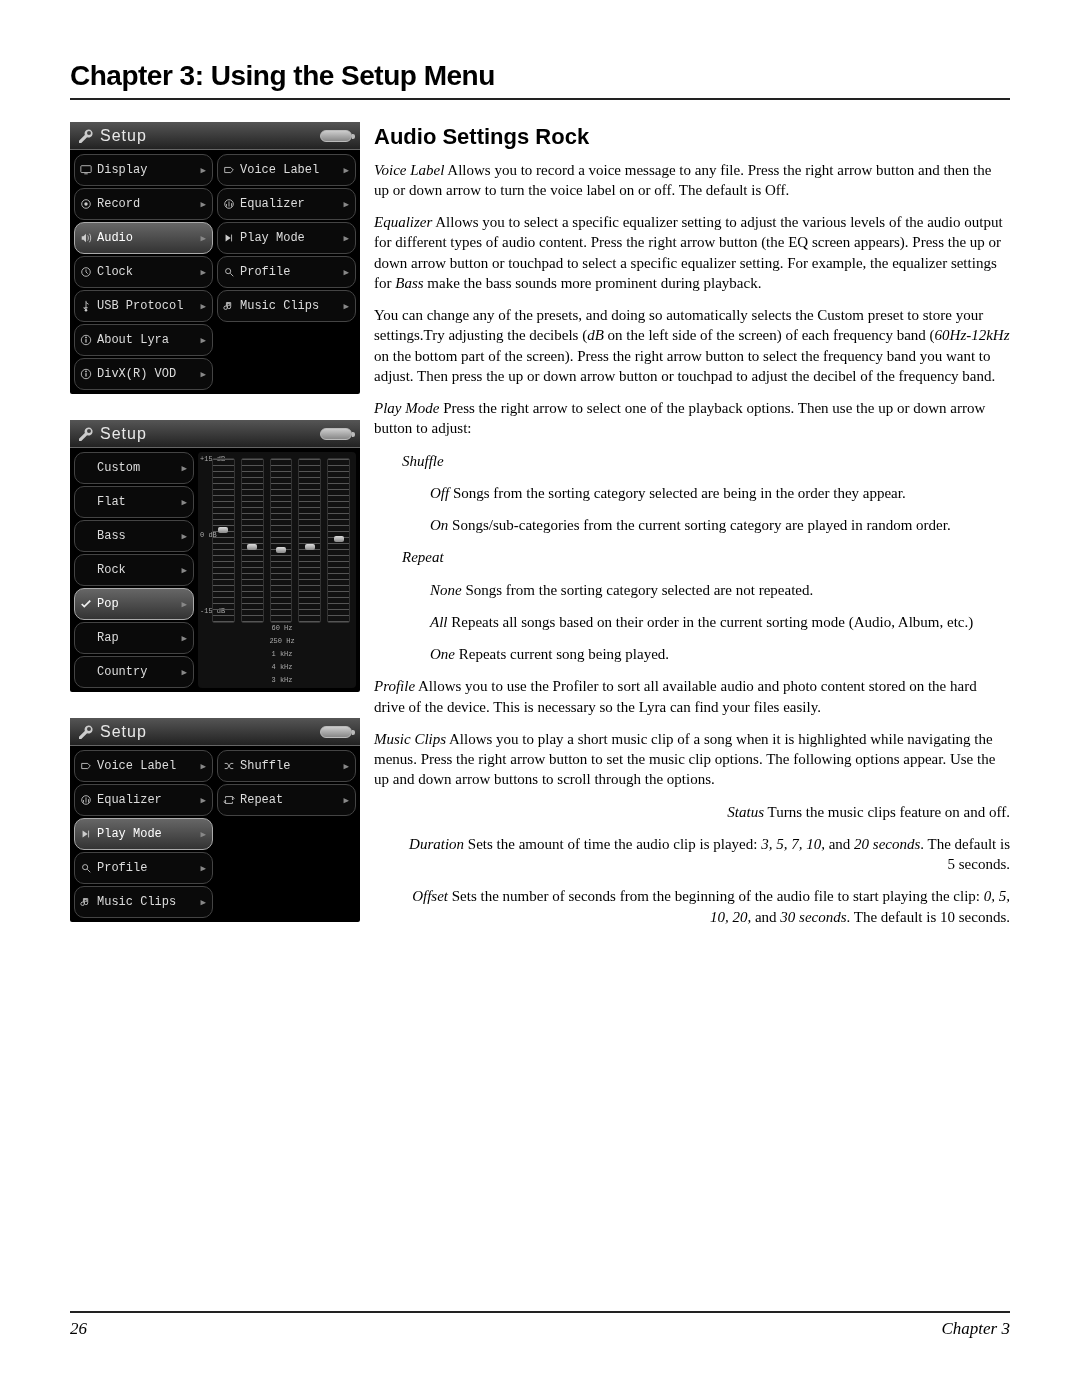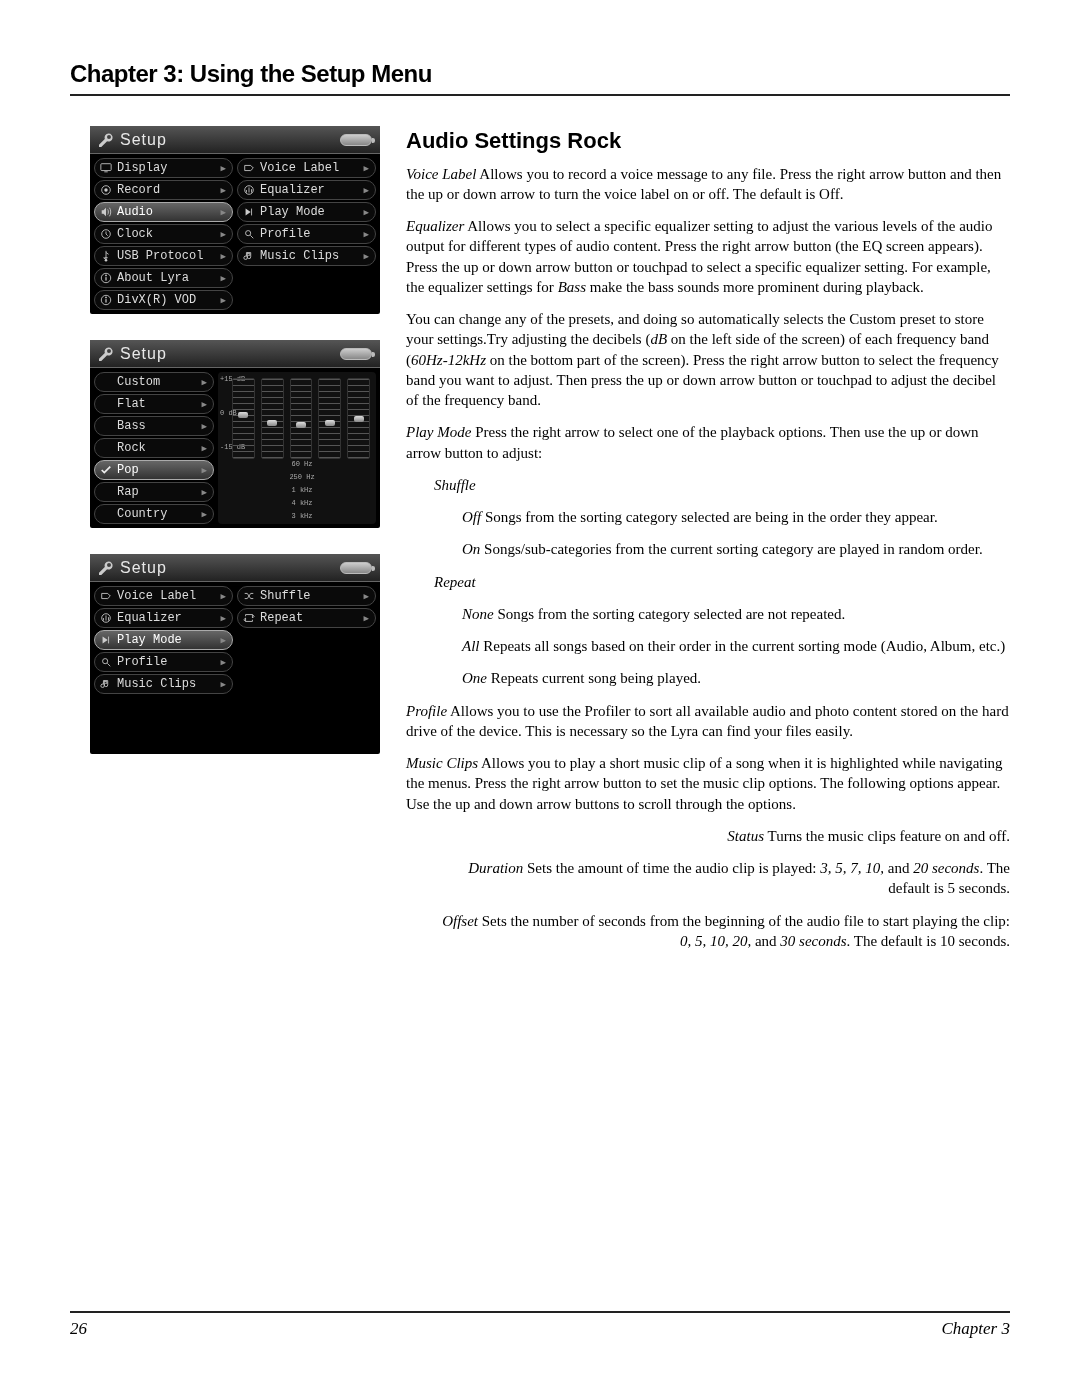--- a/index.html
+++ b/index.html
@@ -10,30 +10,29 @@
     height: 1397px;
     position: relative;
     color: #000;
   }
   .page {
     padding: 60px 70px 50px 70px;
   }
   .chapter-heading {
     font-family: Arial, Helvetica, sans-serif;
     font-weight: 900;
-    font-size: 24px;
+    font-size: 28px;
     letter-spacing: -0.5px;
     padding-bottom: 6px;
     border-bottom: 2px solid #222;
-    margin-bottom: 30px;
+    margin-bottom: 22px;
   }
   .content {
     display: flex;
-    gap: 26px;
-    margin-left: 20px;
+    gap: 14px;
   }
   .left-col {
     width: 290px;
     flex-shrink: 0;
     display: flex;
     flex-direction: column;
     gap: 26px;
   }
   .right-col {
     flex: 1;
@@ -112,21 +111,21 @@
   }
   .menu-item {
     background: #0a0a0a;
     border: 1px solid #444;
     border-radius: 10px;
     padding: 2px 6px 2px 4px;
     display: flex;
     align-items: center;
     gap: 4px;
     font-size: 12px;
-    height: 20px;
+    height: 32px;
     color: #ddd;
     position: relative;
   }
   .menu-item.selected {
     background: linear-gradient(#666,#333);
     border-color: #aaa;
     color: #fff;
   }
   .mi-icon {
     width: 14px; height: 14px;

